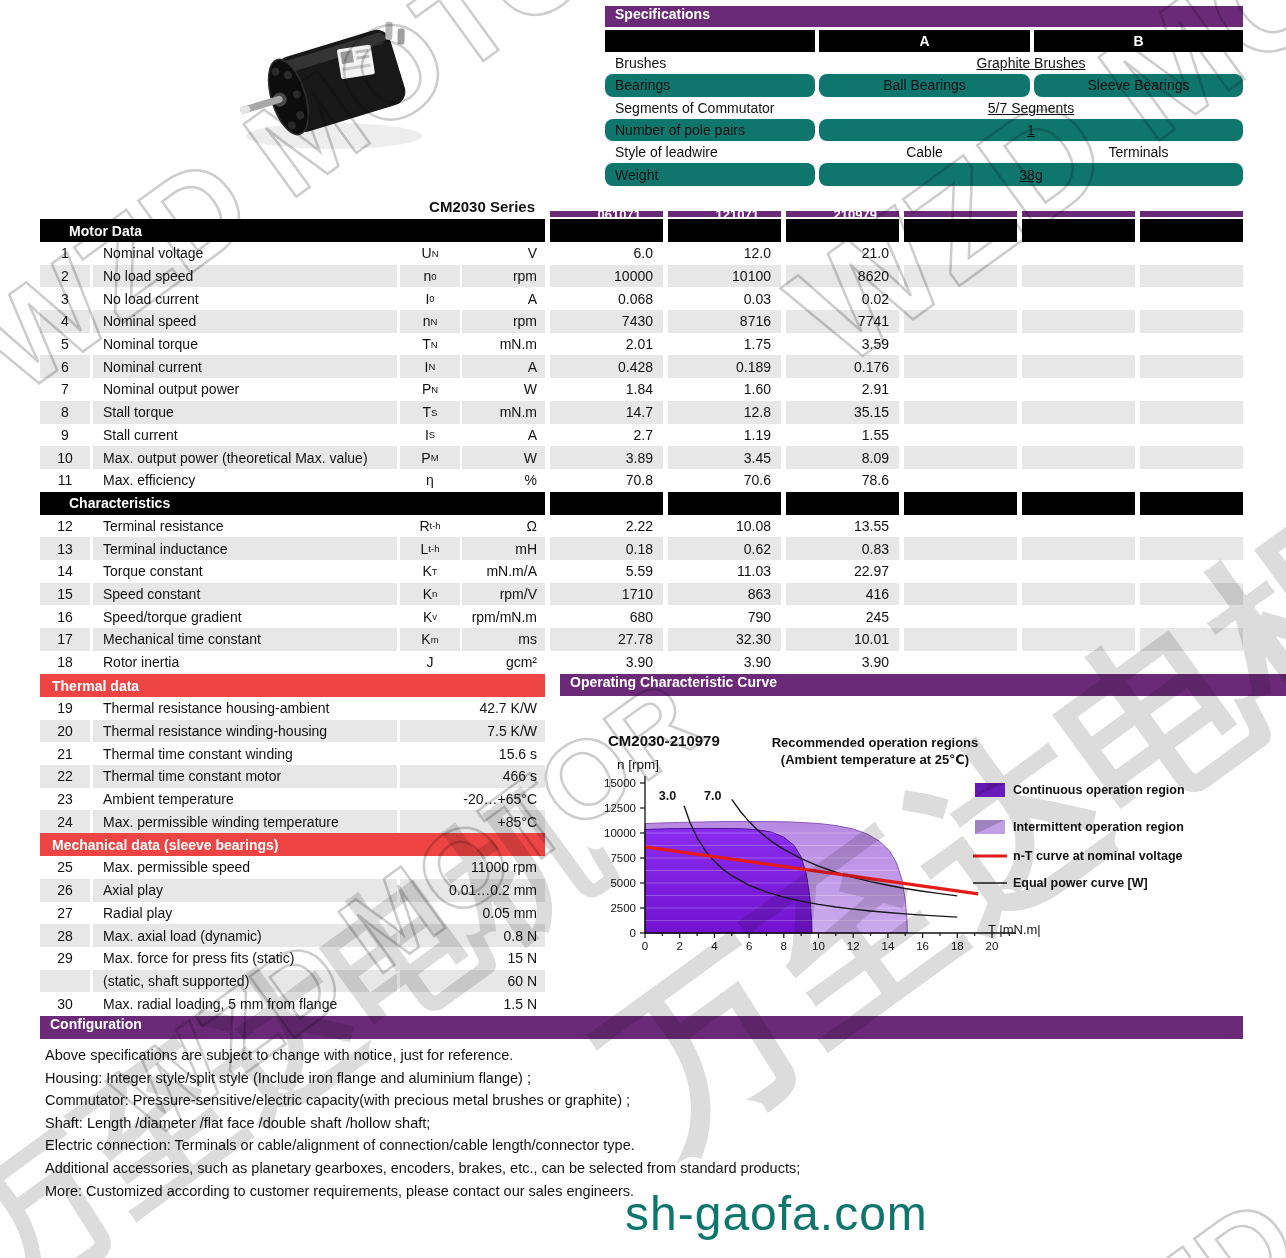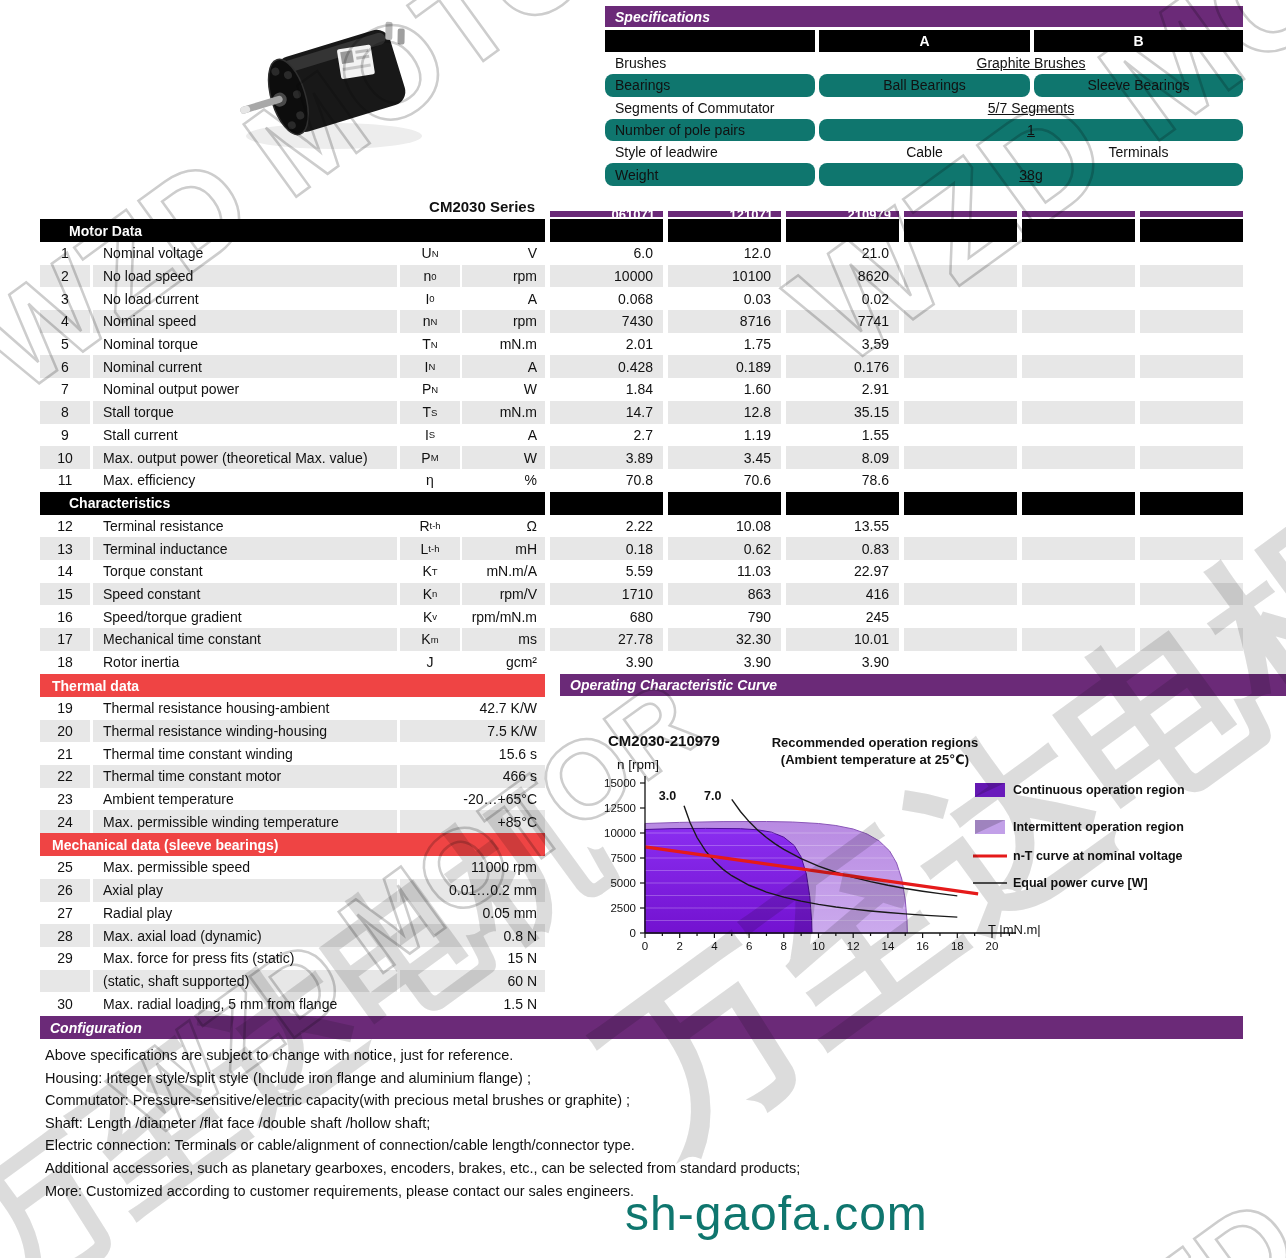--- a/index.html
+++ b/index.html
@@ -7,21 +7,21 @@
         font-family:"Liberation Sans","DejaVu Sans",sans-serif;color:#111;}
   .abs{position:absolute;}
   
   .wm{position:absolute;transform:rotate(-36deg);transform-origin:left top;
       mix-blend-mode:multiply;pointer-events:none;white-space:nowrap;font-weight:bold;z-index:9;}
   .wm-stroke{color:transparent;-webkit-text-stroke:2.5px #cdcdcd;}
   .wm-fill{color:#d4d4d4;opacity:.8;}
   
   #spec{left:605px;top:6px;width:638px;}
   .bar-purple{background:#6b2a78;color:#fff;font-weight:bold;font-size:14px;
-              display:flex;align-items:center;padding-left:10px;box-sizing:border-box;font-style:italic;}
+              display:flex;padding-left:10px;box-sizing:border-box;}
   .srow{display:flex;height:22.3px;font-size:14px;align-items:stretch;}
   .scell{display:flex;align-items:center;box-sizing:border-box;}
   .s-label{width:210px;padding-left:10px;}
   .s-a{width:211px;margin-left:4px;justify-content:center;}
   .s-b{width:209px;margin-left:4px;justify-content:center;}
   .s-span{width:424px;margin-left:4px;justify-content:center;text-decoration:underline;}
   .gray .scell{background:#0f766e;border-radius:8px;}
   .spec-head{height:22px;font-weight:bold;color:#fff;}
   .spec-head .scell{background:#000;justify-content:center;}
   .spec-head .s-label{background:#000;}
@@ -37,21 +37,21 @@
   .c.val{width:113px;margin-left:5px;justify-content:flex-end;padding-right:10px;}
   .c.val.last{width:103px;}
   .c.bval{width:145px;margin-left:3px;justify-content:flex-end;padding-right:8px;}
   .striped .c{background:#e7e7e7;}
   sub{font-size:9.5px;}
   .hdr{height:22px;margin-bottom:2px;}
   .hdr .left{width:505px;display:flex;align-items:center;justify-content:flex-end;
              padding-right:10px;box-sizing:border-box;font-weight:bold;font-size:15px;}
   .hdr .model{width:113px;margin-left:5px;background:#6b2a78;color:#fff;font-weight:bold;
               font-size:13px;display:flex;align-items:center;justify-content:flex-end;
-              padding-right:8px;box-sizing:border-box;margin-top:16px;}
+              padding-right:22px;box-sizing:border-box;margin-top:16px;}
   .hdr .model.last{width:103px;}
   .secbar{height:23px;}
   .secbar .left{width:505px;background:#000;color:#fff;font-weight:bold;font-size:14px;
                 display:flex;align-items:center;padding-left:29px;box-sizing:border-box;}
   .secbar .blk{width:113px;margin-left:5px;background:#000;}
   .secbar .blk.last{width:103px;}
   
   #bottomleft{left:40px;top:674px;width:505px;}
   .secbar-s{height:23px;background:#ef4444;color:#fff;font-weight:bold;font-size:14px;
             display:flex;align-items:center;padding-left:12px;box-sizing:border-box;}

